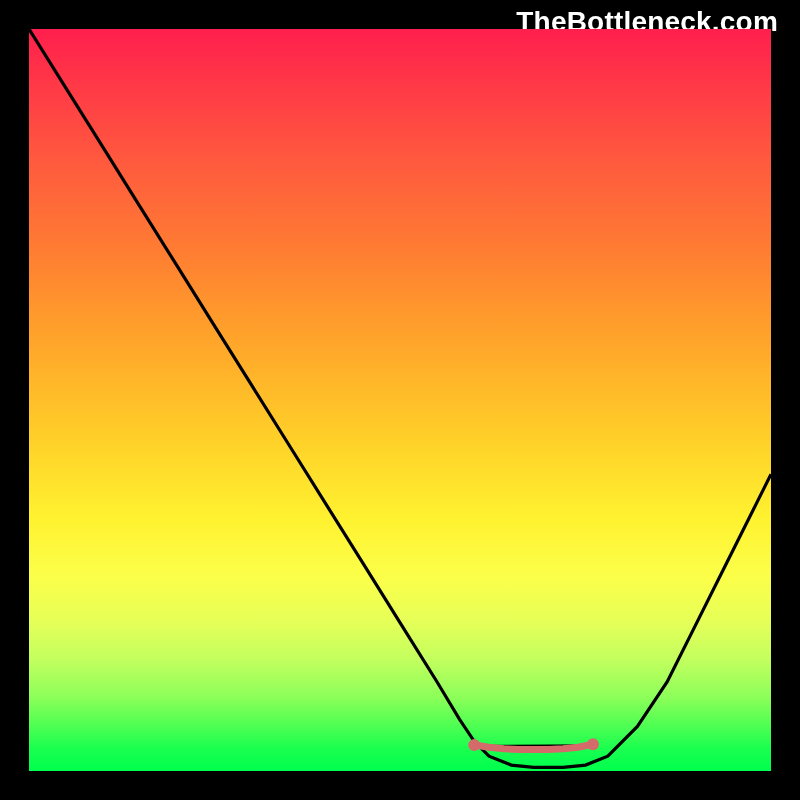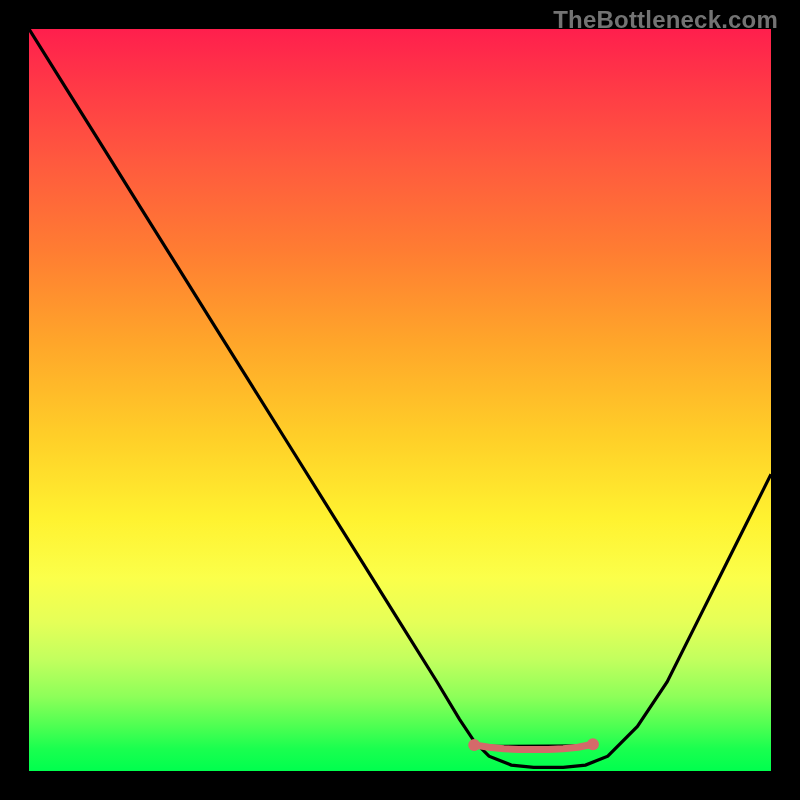--- a/index.html
+++ b/index.html
@@ -1,23 +1,23 @@
 <!DOCTYPE html>
 <html><head>
 <meta charset="utf-8">
 <style>
   body { margin: 0; padding: 0; background: #000; }
   .frame { width: 800px; height: 800px; position: relative; background: #000; }
   .watermark {
     position: absolute;
     top: 6px; right: 22px;
     font-family: Arial, Helvetica, sans-serif;
-    font-size: 24px;
+    font-size: 28px;
     font-weight: 600;
-    color: #737373;
+    color: #ffffff;
     letter-spacing: 0.2px;
   }
   .plot {
     position: absolute;
     left: 29px; top: 29px;
     width: 742px; height: 742px;
   }
   
   .gradient {
     position: absolute; inset: 0;

